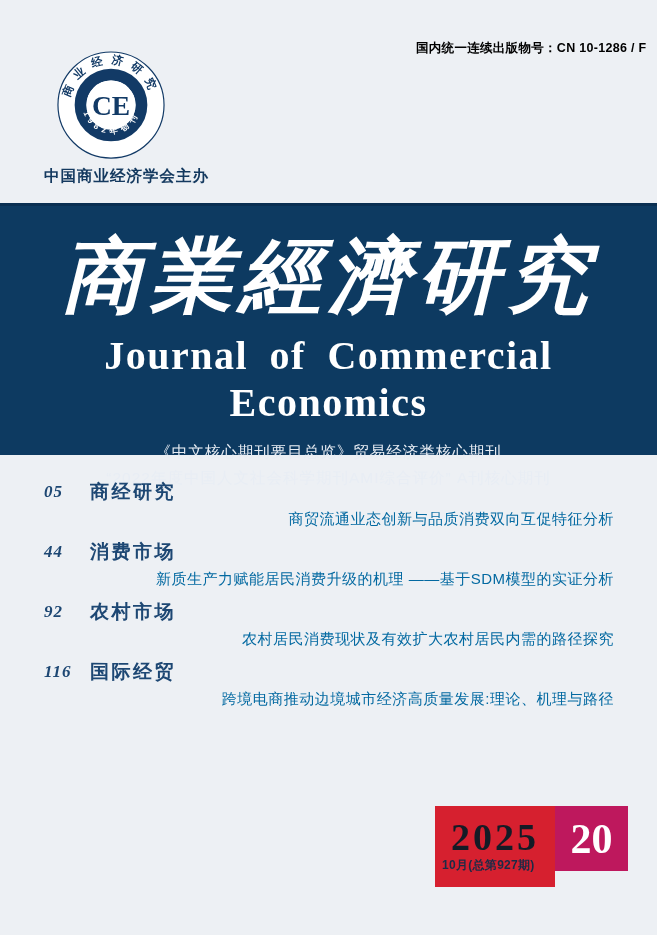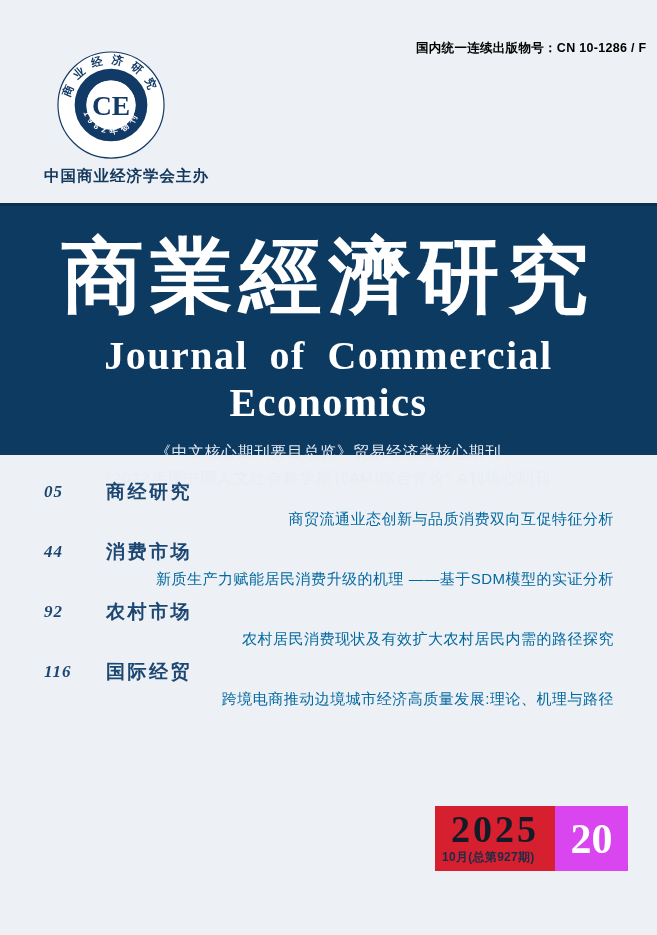--- a/index.html
+++ b/index.html
@@ -25,65 +25,65 @@
   }
   
   .masthead{
     position:absolute;left:0;top:203px;width:657px;height:252px;
     background:#0d3a61;border-top:3px solid #0a2f52;
     color:#ffffff;text-align:center;box-sizing:border-box;
   }
   .title-cn{
     margin:14px 0 0 0;
     font-family:"DejaVu Serif","Liberation Serif",serif;
-    font-size:82px;font-weight:700;
+    font-size:82px;font-weight:700;font-style:italic;
     letter-spacing:7px;line-height:110px;color:#ffffff;
   }
   .title-en{
     margin-top:2px;
     font-family:"Liberation Serif","DejaVu Serif",serif;
     font-size:40px;font-weight:700;letter-spacing:1.5px;word-spacing:10px;
     color:#ffffff;
   }
   .honors{margin-top:13px;font-size:15.5px;line-height:26px;color:#e8edf4;letter-spacing:1px;}
   
   .toc{position:absolute;left:44px;top:480px;width:570px;}
-  .toc-entry{display:grid;grid-template-columns:40px 1fr;column-gap:22px;margin-bottom:11px;}
+  .toc-entry{display:grid;grid-template-columns:40px 1fr;column-gap:6px;margin-bottom:11px;}
   .toc-page{
     font-family:"Liberation Serif","DejaVu Serif",serif;
     font-style:italic;font-weight:700;font-size:17px;color:#1d4773;
     padding-top:2px;letter-spacing:1px;
   }
   .toc-section{
     margin:0;font-size:19px;font-weight:700;color:#1d4773;
     letter-spacing:2.5px;line-height:24px;
   }
   .toc-article{
     margin:4px 0 0 0;font-size:15px;color:#0369a1;letter-spacing:.5px;line-height:21px;text-align:right;
   }
   
   .issue-box{
     position:absolute;left:435px;top:806px;width:193px;height:65px;
     display:flex;
   }
   .issue-year-block{
-    width:120px;height:65px;background:#d6202f;
+    width:120px;height:81px;background:#d6202f;
     display:flex;flex-direction:column;align-items:center;justify-content:center;
     box-sizing:border-box;padding:2px 2px 3px 2px;
   }
   .issue-year{
     font-family:"Liberation Serif","DejaVu Serif",serif;
     font-size:38px;font-weight:700;color:#141b26;letter-spacing:3px;line-height:38px;
   }
   .issue-period{
     font-size:12px;font-weight:700;color:#1b2b47;margin-top:1px;letter-spacing:.3px;
     align-self:flex-start;padding-left:5px;
   }
   .issue-number-block{
-    width:73px;height:65px;background:#d946ef;
+    width:73px;height:65px;background:#be185d;
     display:flex;align-items:center;justify-content:center;
   }
   .issue-number{
     font-family:"Liberation Serif","DejaVu Serif",serif;
     font-size:42px;font-weight:700;color:#ffffff;
   }
 </style>
 </head>
 <body>
 

